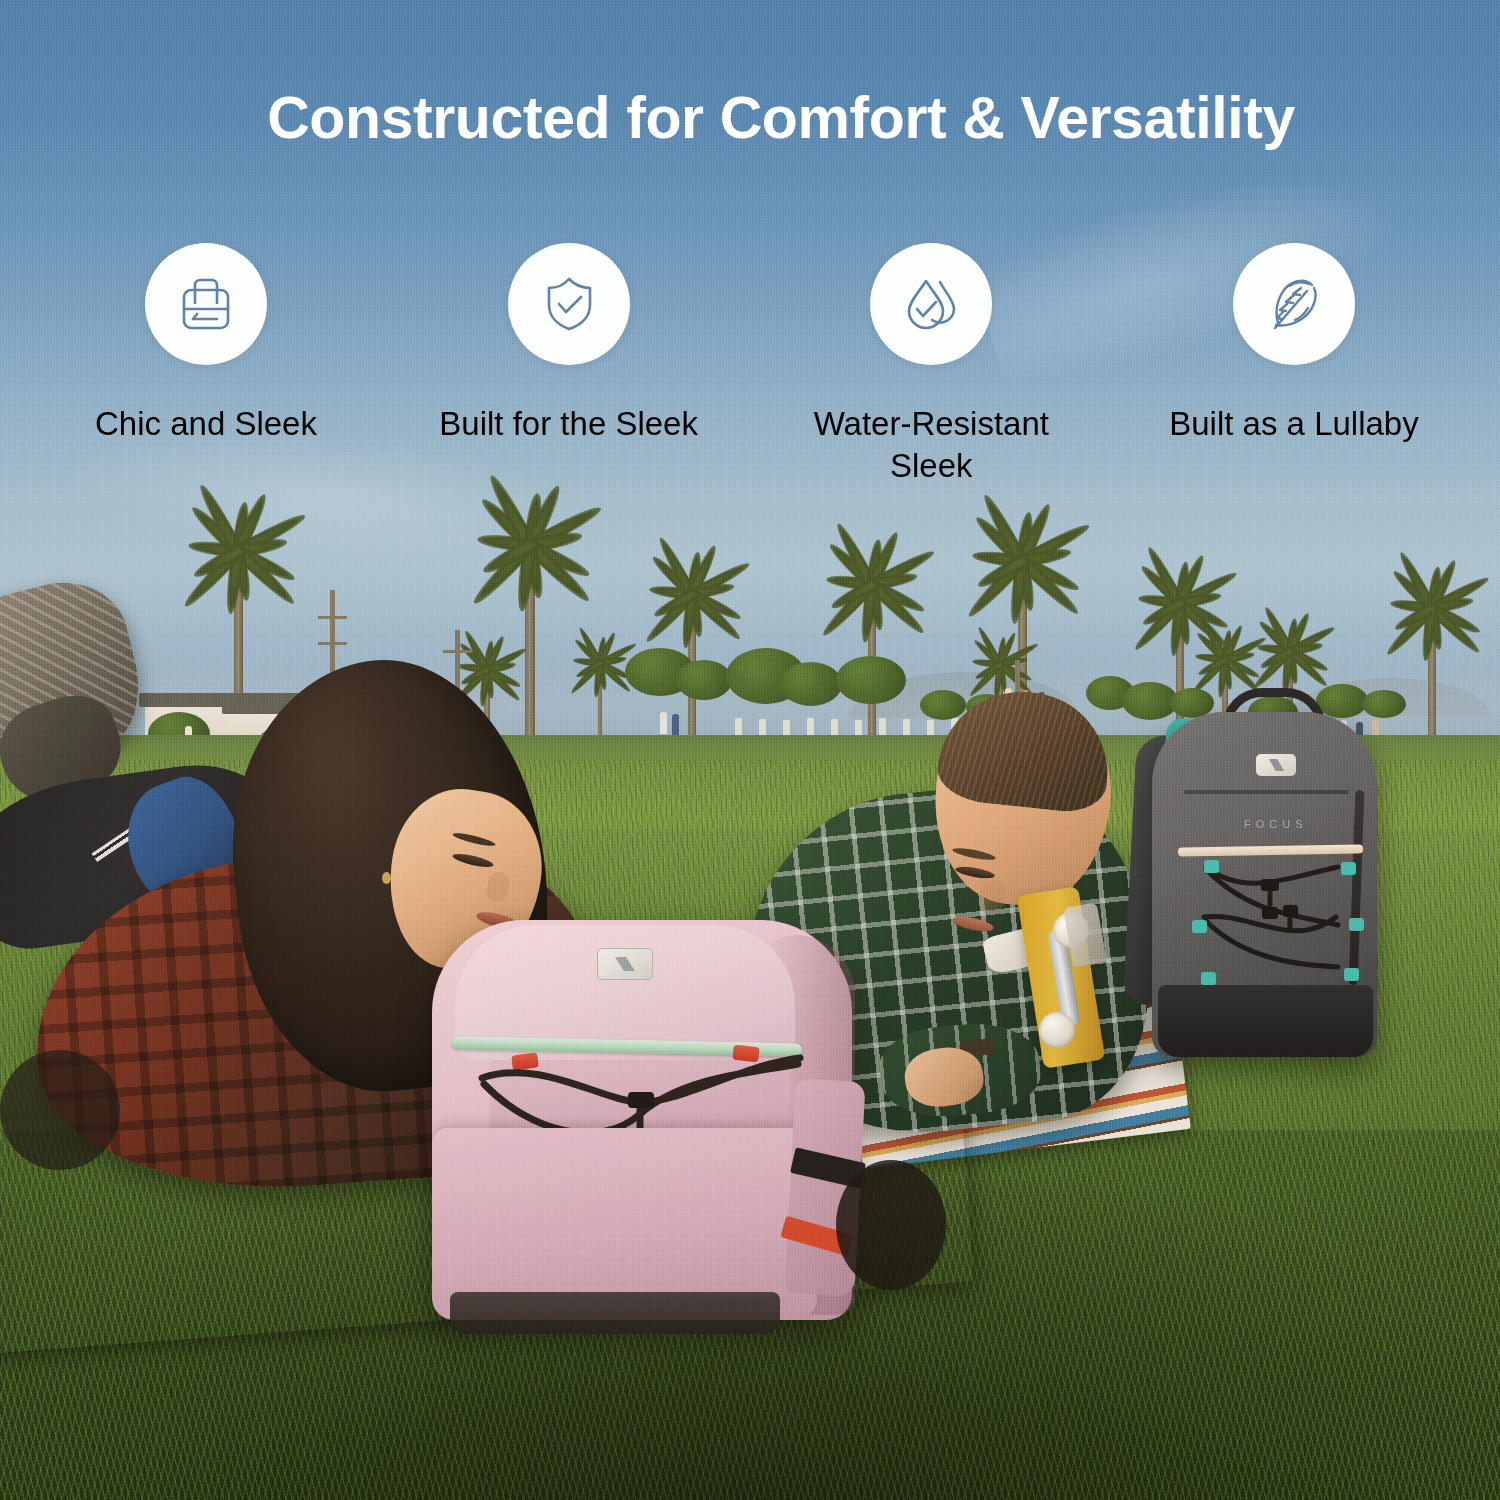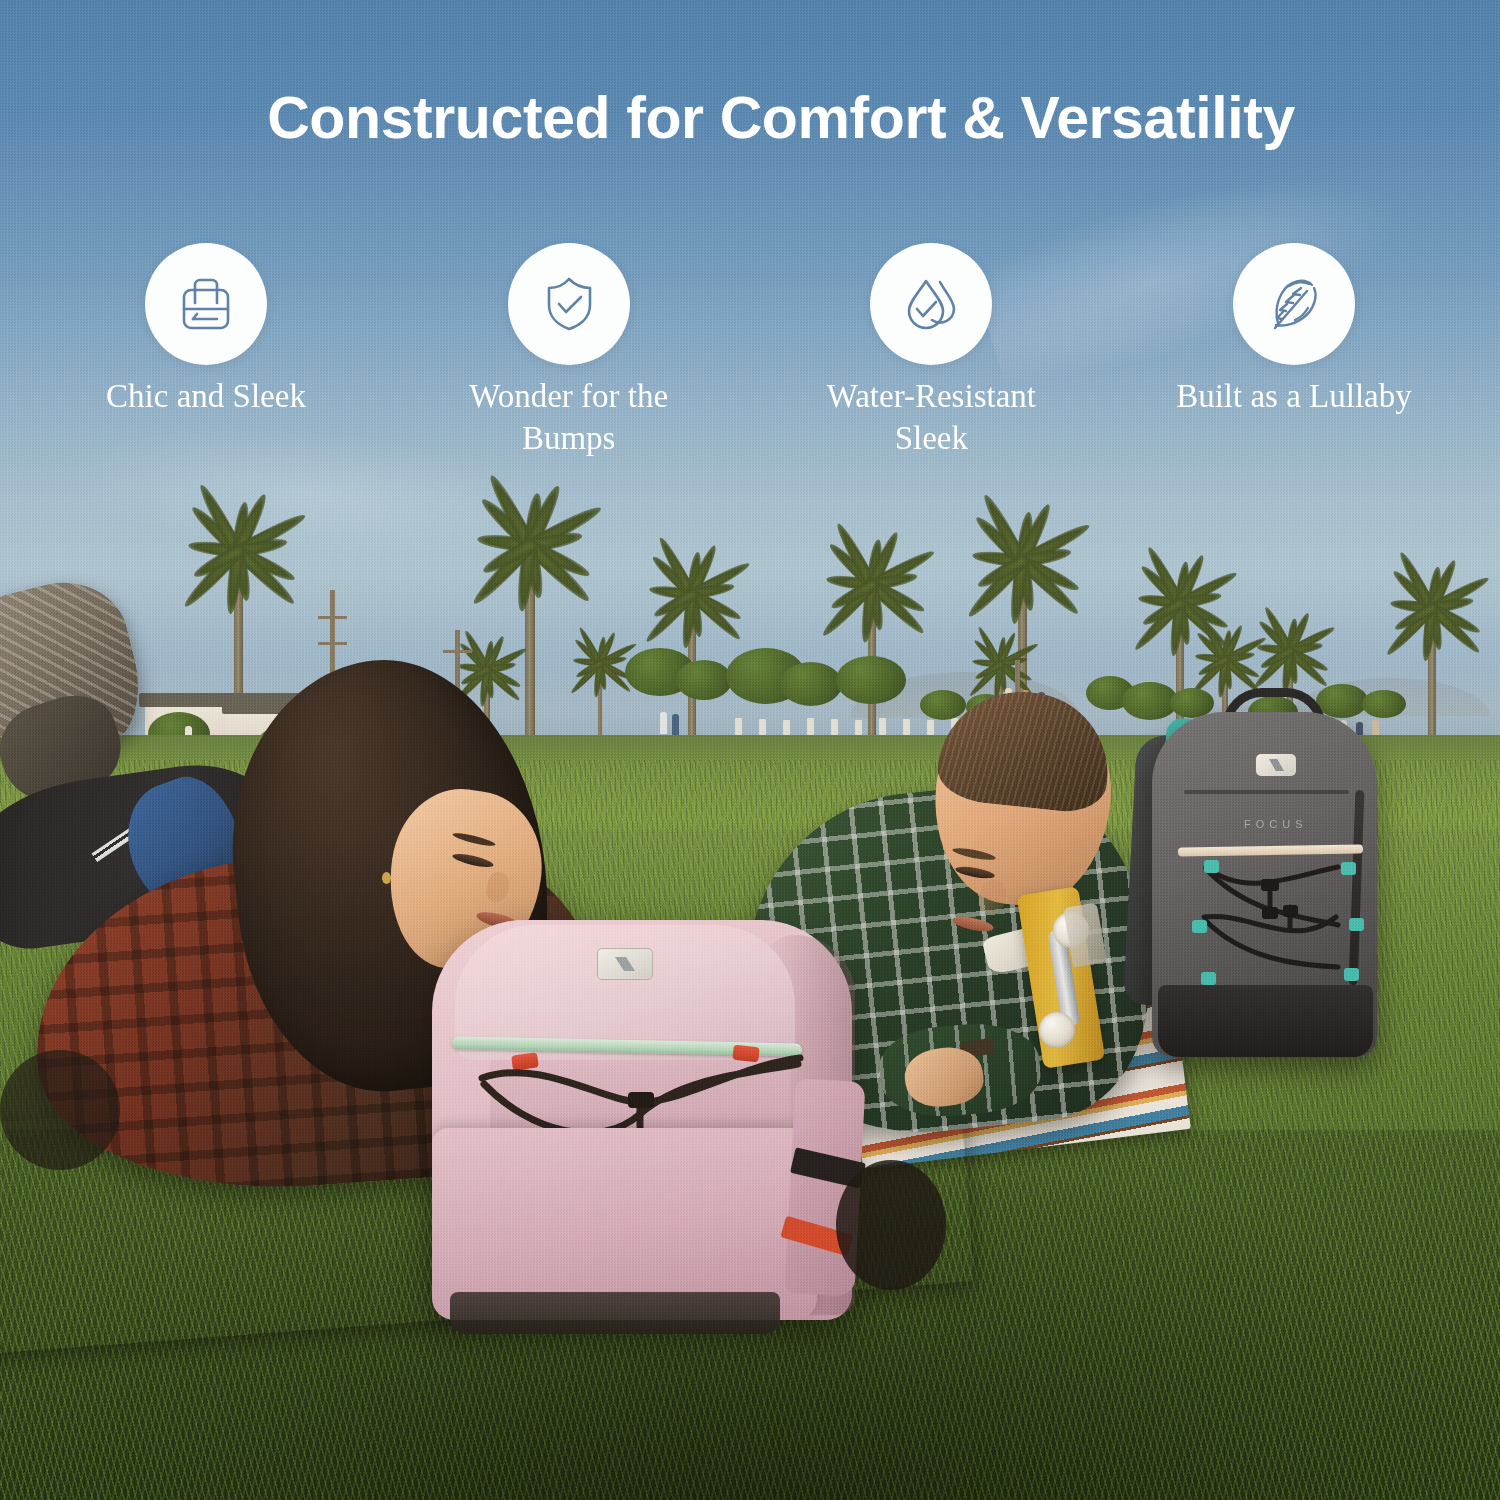--- a/index.html
+++ b/index.html
@@ -787,28 +787,28 @@
     background: #fcfdfd;
     display: flex;
     align-items: center;
     justify-content: center;
     box-shadow: 0 2px 10px rgba(20,50,80,.10);
   }
   .icon-circle svg {
     display: block;
   }
   .feature-label {
-    margin-top: 10px;
+    margin-top: 38px;
     text-align: center;
-    color: #ffffff;
+    color: #000000;
     font-size: 33px;
     font-weight: 400;
     line-height: 1.28;
     letter-spacing: 0px;
-    font-family: Liberation Serif, serif;
+    font-family: Liberation Sans, sans-serif;
     max-width: 290px;
   }
 </style>
 </head>
 <body>
 
 <div id="stage">
 
   <div class="photo-layer">
 
@@ -1207,21 +1207,21 @@
         <div class="feature-label">Chic and Sleek</div>
       </div>
 
       <div class="feature">
         <div class="icon-circle">
           <svg width="62" height="62" viewBox="0 0 62 62" fill="none" stroke="#5f82a6" stroke-width="2.6" stroke-linecap="round" stroke-linejoin="round">
             <path d="M31 6 C38 13 46 15 52 15 v17 c0 12 -9 20 -21 24 C20 52 11 44 11 32 V15 c6 0 14 -2 20 -9 z"></path>
             <path d="M21 31 l7 8 l15 -15"></path>
           </svg>
         </div>
-        <div class="feature-label">Wonder for the Bumps</div>
+        <div class="feature-label">Built for the Sleek</div>
       </div>
 
       <div class="feature">
         <div class="icon-circle">
           <svg width="62" height="62" viewBox="0 0 62 62" fill="none" stroke="#5f82a6" stroke-width="2.6" stroke-linecap="round" stroke-linejoin="round">
             <path d="M40 9 C46 20 54 28 54 36 a14 14 0 0 1 -22 11"></path>
             <path d="M26 8 C33 19 43 29 43 38 a17 17 0 0 1 -34 0 C9 29 19 19 26 8 z"></path>
             <path d="M17 36 l6 7 l13 -14"></path>
           </svg>
         </div>

